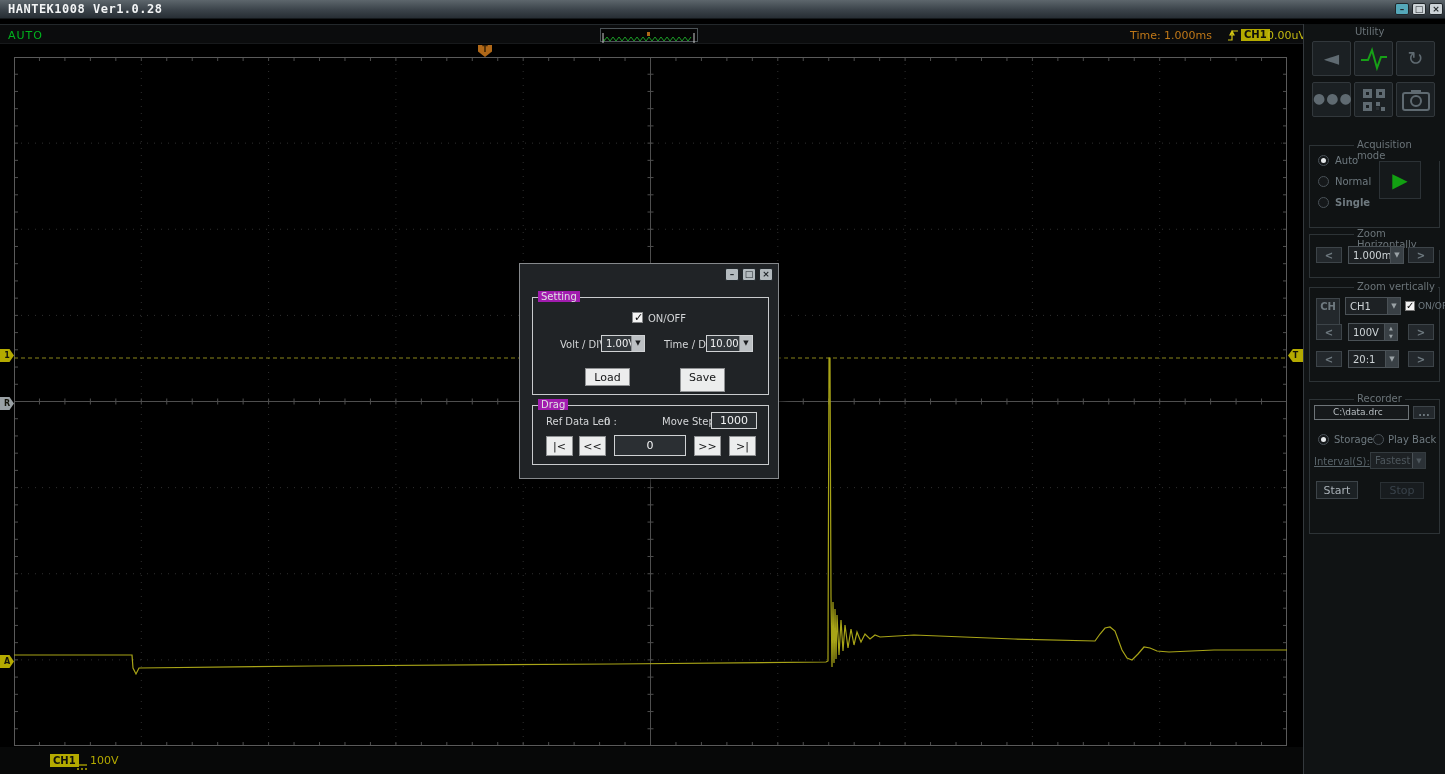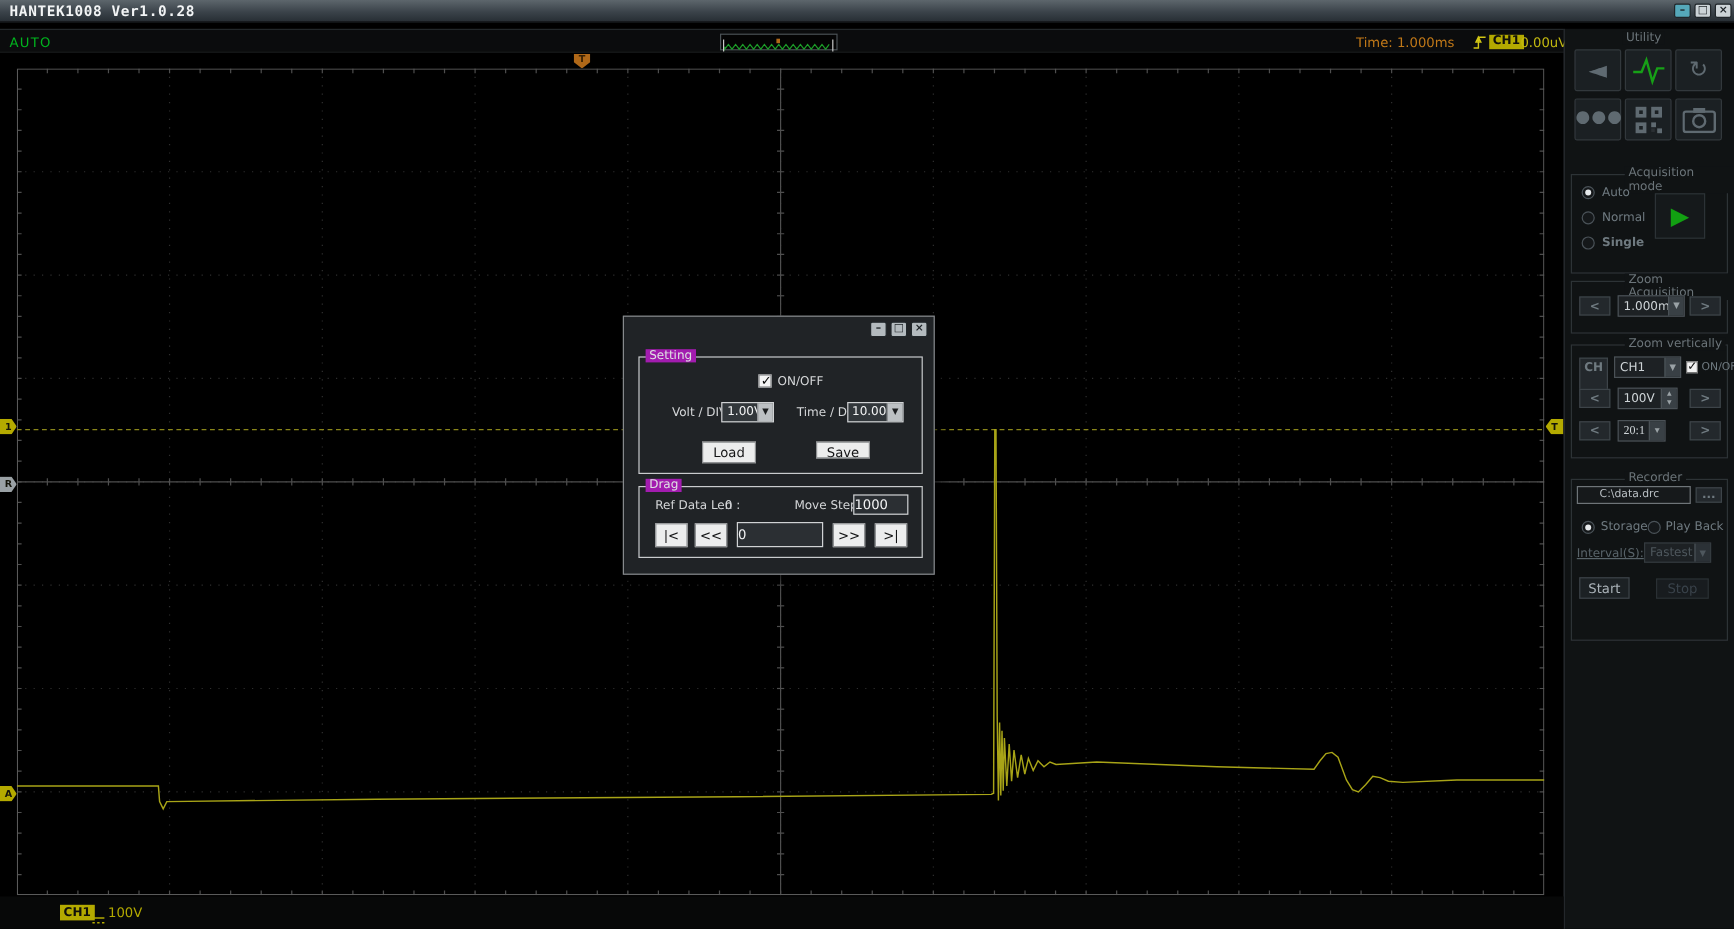--- a/index.html
+++ b/index.html
@@ -92,21 +92,21 @@
   .dlg-label { color:#d4d6d8; font:10px "DejaVu Sans", sans-serif; }
   .dlg-check { width:11px; height:11px; background:#f4f4f4; border:1px solid #858789; position:relative; }
   .dlg-check::after { content:"✓"; position:absolute; left:1px; top:-2px; color:#0a0a0a;
     font:bold 11px "DejaVu Sans", sans-serif; }
   .dlg-select { background:#32373b; border:1px solid #d0d2d4; color:#f2f3f4;
     font:10px "DejaVu Sans", sans-serif; }
   .dlg-select .dd-arrow { background:#bcc0c3; color:#1b1d1f; border-left:1px solid #8e9194; }
   .dlg-btn { background:#eceded; border:1px solid #8f9193; color:#141516; text-align:center;
     font:11px "DejaVu Sans", sans-serif; }
   .dlg-input { background:#2b2f33; border:1px solid #d0d2d4; color:#f2f3f4;
-    font:11px "DejaVu Sans", sans-serif; }
+    font:11px "DejaVu Sans", sans-serif; text-align:center; }
 </style>
 </head>
 <body>
 
 <div id="titlebar" class="abs">
   <div id="title-left" class="abs">HANTEK1008 Ver1.0.28</div>
 </div>
 <div id="btn-min" class="abs winbtn">–</div>
 <div id="btn-max" class="abs winbtn">□</div>
 <div id="btn-close" class="abs winbtn">×</div>
@@ -479,42 +479,42 @@
   <div class="abs radio sel" style="left:14px;top:131px;"></div>
   <div class="abs radio-label" style="left:31px;top:131px;">Auto</div>
   <div class="abs radio" style="left:14px;top:152px;"></div>
   <div class="abs radio-label" style="left:31px;top:152px;">Normal</div>
   <div class="abs radio" style="left:14px;top:173px;"></div>
   <div class="abs radio-label" style="left:31px;top:173px;font-weight:bold;">Single</div>
   <div class="abs" style="left:75px;top:137px;width:42px;height:38px;background:#15191b;border:1px solid #2c3236;text-align:center;">
     <span style="color:#12a012;font-size:20px;line-height:36px;">▶</span></div>
 
   <div class="abs sb-group" style="left:5px;top:210px;width:131px;height:44px;"></div>
-  <div class="abs sb-label" style="left:10px;top:204px;">Zoom Acquisition</div>
+  <div class="abs sb-label" style="left:10px;top:204px;">Zoom Horizontally</div>
   <div class="abs sb-btn" style="left:12px;top:223px;width:26px;height:16px;line-height:15px;">&lt;</div>
   <div class="abs sb-field" style="left:44px;top:222px;width:56px;height:18px;line-height:17px;padding-left:4px;">
     <span>1.000ms</span>
     <span class="dd-arrow" style="line-height:17px;">▼</span></div>
   <div class="abs sb-btn" style="left:104px;top:223px;width:26px;height:16px;line-height:15px;">&gt;</div>
 
   <div class="abs sb-group" style="left:5px;top:263px;width:131px;height:95px;"></div>
   <div class="abs sb-label" style="left:10px;top:257px;">Zoom vertically</div>
   <div class="abs sb-btn" style="left:12px;top:274px;width:24px;height:32px;line-height:15px;">CH</div>
   <div class="abs sb-field" style="left:41px;top:273px;width:56px;height:18px;line-height:17px;padding-left:4px;">
     <span>CH1</span>
     <span class="dd-arrow" style="line-height:17px;">▼</span></div>
   <div class="abs checkbox" style="left:101px;top:277px;"></div>
   <div class="abs radio-label" style="left:114px;top:277px;font-size:9px;">ON/OFF</div>
   <div class="abs sb-btn" style="left:12px;top:300px;width:26px;height:16px;line-height:15px;">&lt;</div>
   <div class="abs sb-field" style="left:44px;top:299px;width:50px;height:18px;line-height:17px;padding-left:4px;">
     <span>100V</span>
     <span class="dd-arrow" style="font-size:5px;line-height:8px;">▲<br>▼</span></div>
   <div class="abs sb-btn" style="left:104px;top:300px;width:26px;height:16px;line-height:15px;">&gt;</div>
   <div class="abs sb-btn" style="left:12px;top:327px;width:26px;height:16px;line-height:15px;">&lt;</div>
-  <div class="abs sb-field" style="left:44px;top:326px;width:40px;height:18px;line-height:17px;padding-left:4px;font-family:Liberation Serif, serif;">
+  <div class="abs sb-field" style="left:44px;top:326px;width:51px;height:18px;line-height:17px;padding-left:4px;">
     <span>20:1</span>
     <span class="dd-arrow" style="line-height:17px;">▼</span></div>
   <div class="abs sb-btn" style="left:104px;top:327px;width:26px;height:16px;line-height:15px;">&gt;</div>
 
   <div class="abs sb-group" style="left:5px;top:375px;width:131px;height:135px;"></div>
   <div class="abs sb-label" style="left:10px;top:369px;">Recorder</div>
   <div class="abs" style="left:10px;top:381px;width:95px;height:15px;background:#16191b;border:1px solid #6e7478;color:#b9bfc3;font:9px 'DejaVu Sans',sans-serif;line-height:13px;padding-left:18px;">C:\data.drc</div>
   <div class="abs sb-btn" style="left:109px;top:382px;width:22px;height:13px;line-height:11px;">...</div>
   <div class="abs radio sel" style="left:14px;top:410px;"></div>
   <div class="abs radio-label" style="left:30px;top:410px;">Storage</div>
@@ -539,21 +539,21 @@
   <div class="abs dlg-label" style="left:128px;top:49px;">ON/OFF</div>
   <div class="abs dlg-label" style="left:40px;top:75px;">Volt / DIV</div>
   <div class="abs dlg-select" style="left:81px;top:71px;width:44px;height:17px;line-height:15px;padding-left:4px;">
     <span>1.00V</span>
     <span class="dd-arrow" style="line-height:15px;">▼</span></div>
   <div class="abs dlg-label" style="left:144px;top:75px;">Time / DIV</div>
   <div class="abs dlg-select" style="left:186px;top:71px;width:47px;height:17px;line-height:15px;padding-left:3px;">
     <span>10.00us</span>
     <span class="dd-arrow" style="line-height:15px;">▼</span></div>
   <div class="abs dlg-btn" style="left:65px;top:104px;width:45px;height:18px;line-height:17px;">Load</div>
-  <div class="abs dlg-btn" style="left:160px;top:104px;width:45px;height:14px;line-height:17px;">Save</div>
+  <div class="abs dlg-btn" style="left:160px;top:104px;width:45px;height:24px;line-height:17px;">Save</div>
 
   <div class="abs dlg-group" style="left:12px;top:141px;width:237px;height:60px;"></div>
   <div class="abs dlg-group-label" style="left:18px;top:135px;">Drag</div>
   <div class="abs dlg-label" style="left:26px;top:152px;">Ref Data Len :</div>
   <div class="abs dlg-label" style="left:84px;top:152px;">0</div>
   <div class="abs dlg-label" style="left:142px;top:152px;">Move Step :</div>
   <div class="abs dlg-input" style="left:191px;top:148px;width:46px;height:17px;line-height:15px;">1000</div>
   <div class="abs dlg-btn" style="left:26px;top:172px;width:27px;height:20px;line-height:19px;">|&lt;</div>
   <div class="abs dlg-btn" style="left:59px;top:172px;width:27px;height:20px;line-height:19px;">&lt;&lt;</div>
   <div class="abs dlg-input" style="left:94px;top:171px;width:72px;height:21px;line-height:19px;">0</div>

